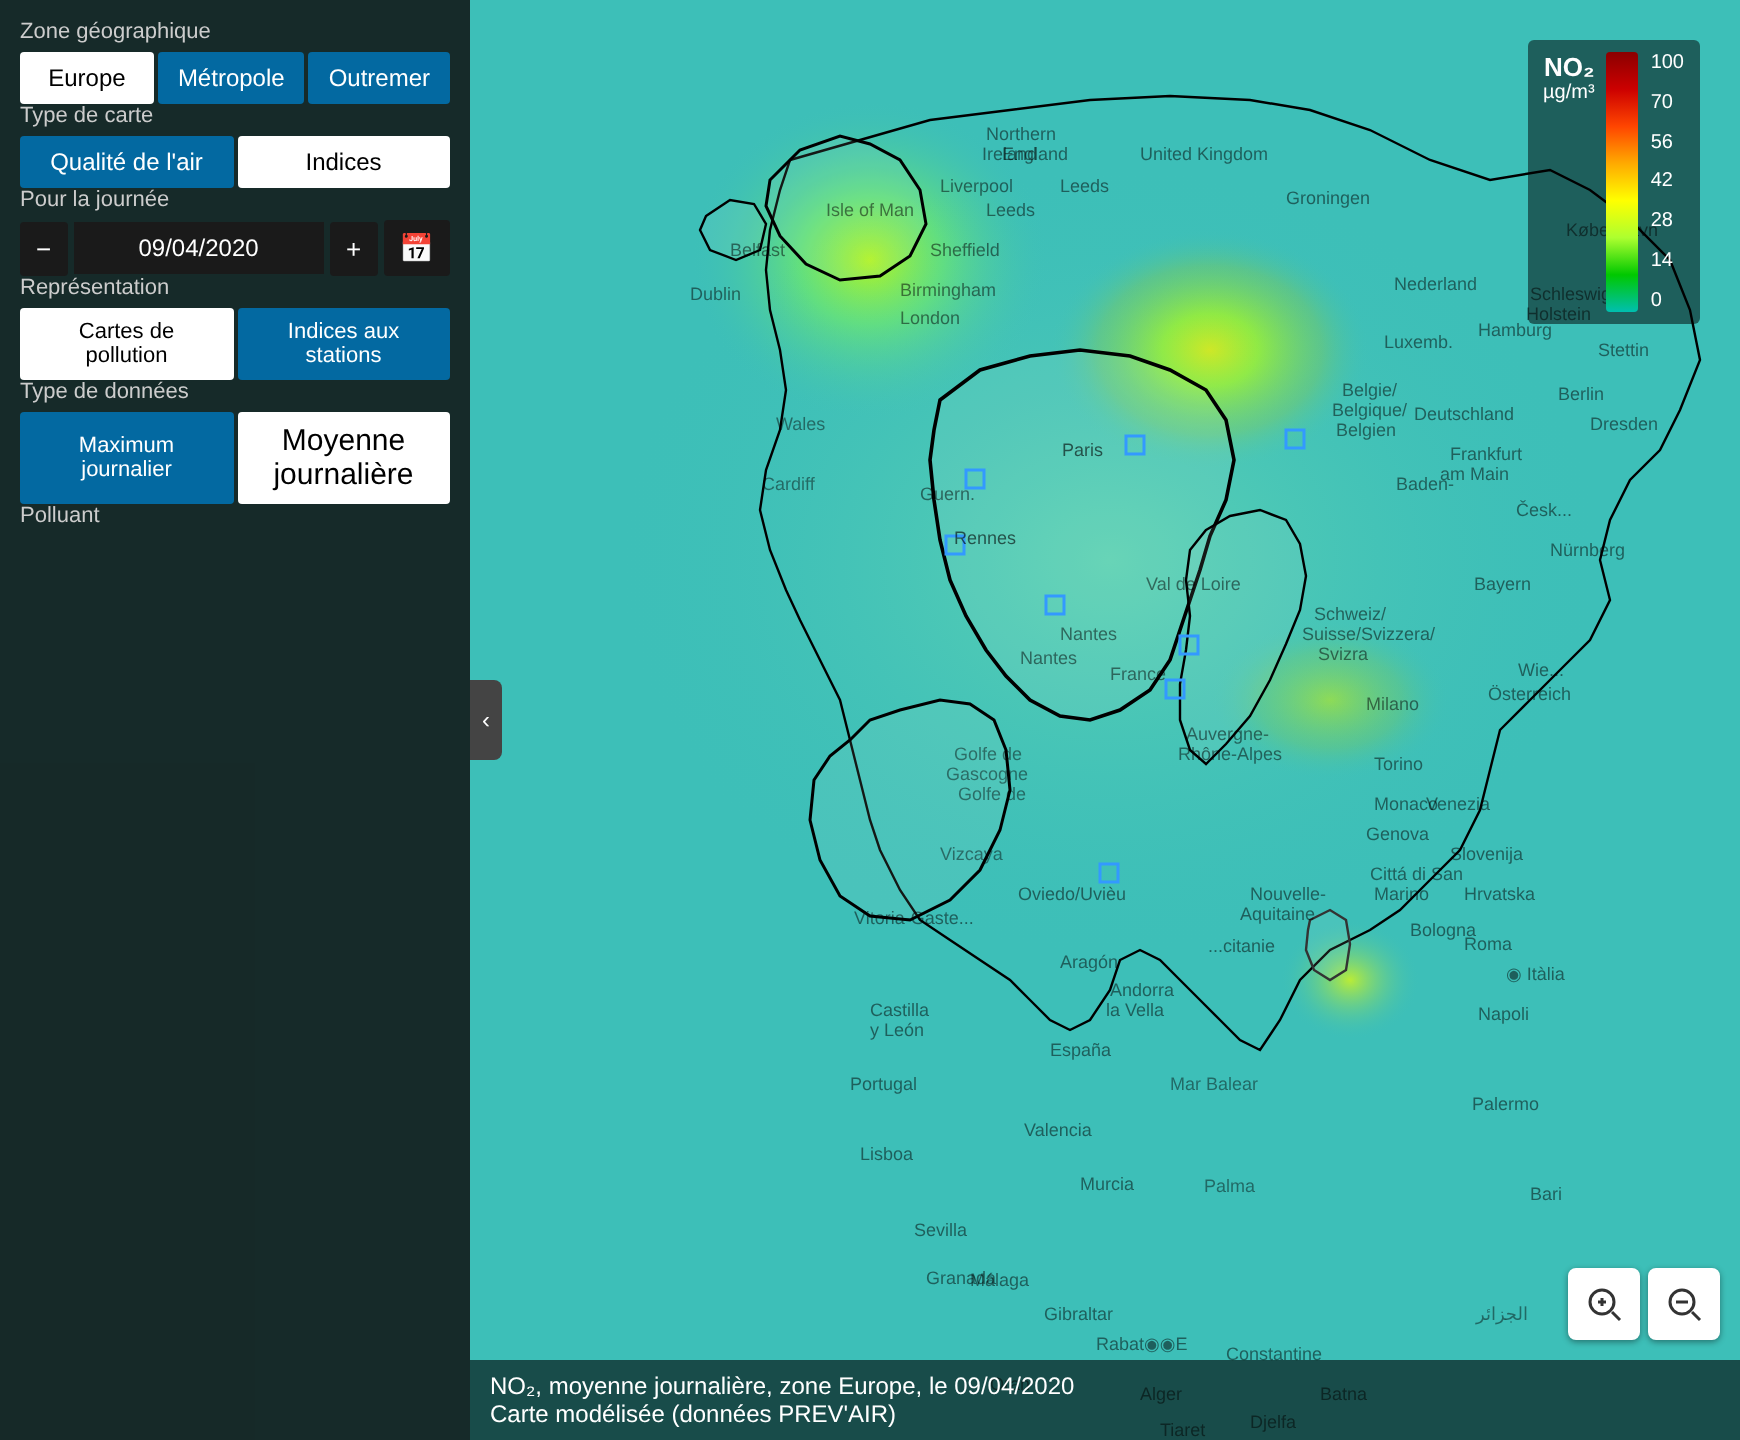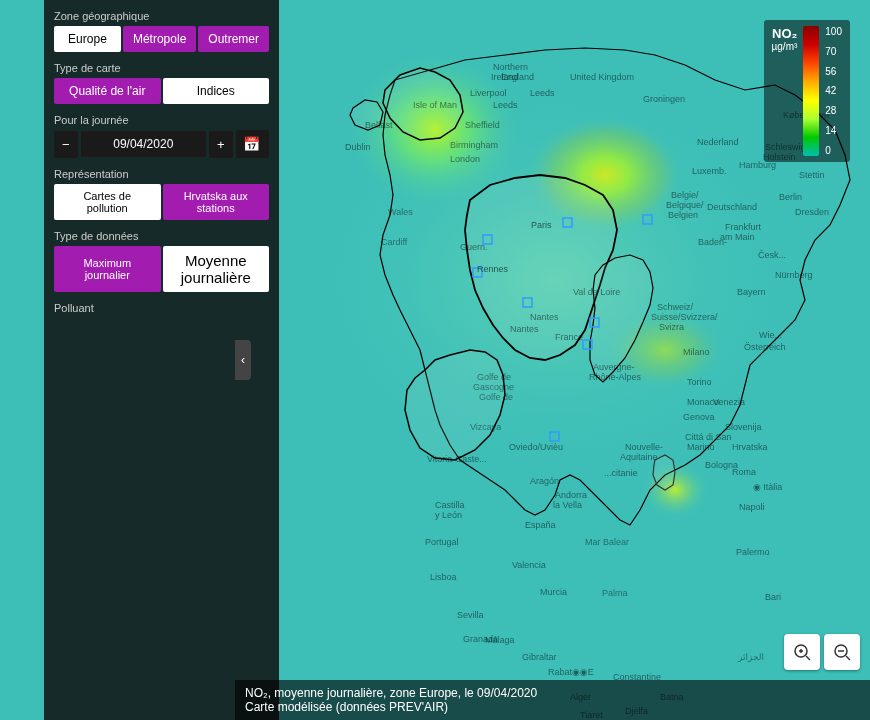--- a/index.html
+++ b/index.html
@@ -15,38 +15,36 @@
     #sidebar {
       position: absolute;
       top: 0; left: 0;
       width: 235px;
       height: 720px;
       background: rgba(15,15,15,0.85);
       z-index: 10;
       padding: 10px;
       display: flex;
       flex-direction: column;
-      gap: 10px;
-      color: #fff;
-      margin-left: 44px;
+      color: #fff;
     }
 
     .section-label {
       font-size: 11px;
       color: #ccc;
       margin-bottom: 4px;
     }
 
     .btn-group {
       display: flex;
       gap: 2px;
     }
 
     .btn {
-      background: #a21caf;
+      background: #0369a1;
       color: #fff;
       border: none;
       padding: 6px 10px;
       cursor: pointer;
       font-size: 12px;
       border-radius: 2px;
       flex: 1;
       text-align: center;
     }
 
@@ -412,21 +410,21 @@
       <div class="date-input">09/04/2020</div>
       <button class="btn-dark">+</button>
       <button class="btn-dark" style="font-size:14px;">📅</button>
     </div>
   </div>
 
   <div class="section">
     <div class="section-label">Représentation</div>
     <div class="btn-group">
       <button class="btn active" style="font-size:11px;">Cartes de pollution</button>
-      <button class="btn" style="font-size:11px;">Hrvatska aux stations</button>
+      <button class="btn" style="font-size:11px;">Indices aux stations</button>
     </div>
   </div>
 
   <div class="section">
     <div class="section-label">Type de données</div>
     <div class="btn-group">
       <button class="btn" style="font-size:11px;">Maximum journalier</button>
       <button class="btn active" style="font-size:15px;">Moyenne journalière</button>
     </div>
   </div>

